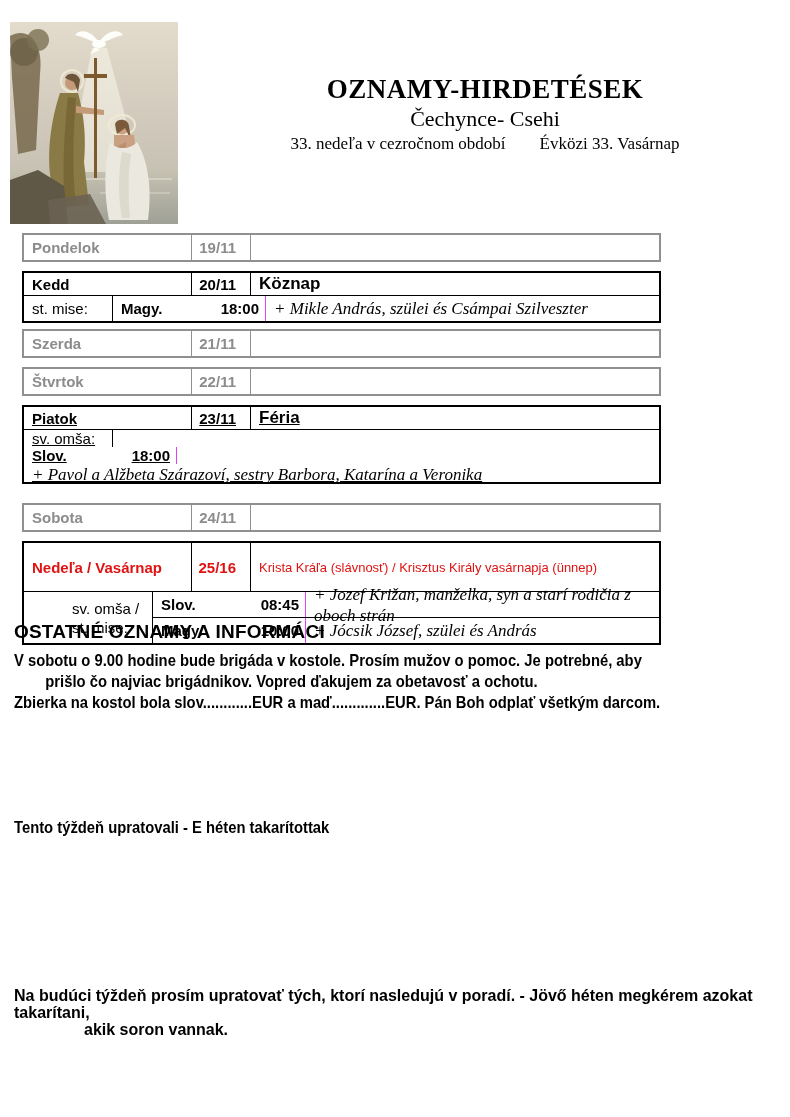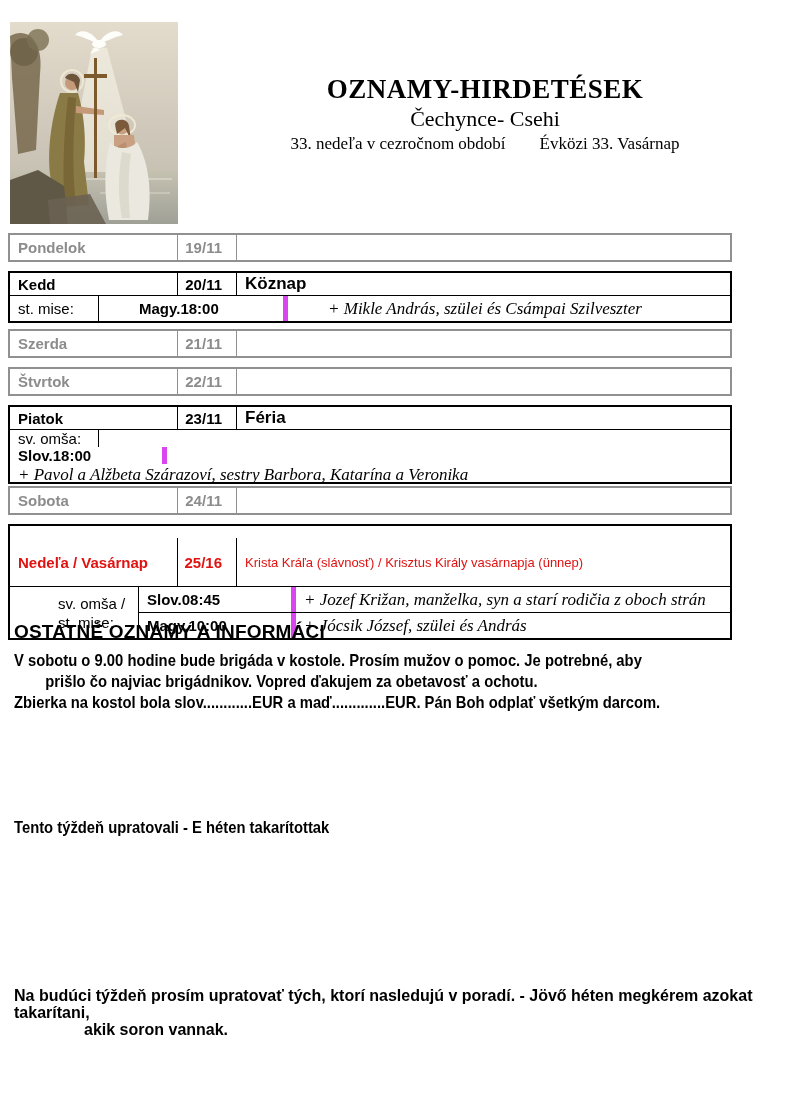--- a/index.html
+++ b/index.html
@@ -23,56 +23,56 @@
   .header-text{
     position:absolute;left:188px;top:74px;width:594px;
     text-align:center;font-family:"Liberation Serif", serif;
   }
   .title{font-size:27px;font-weight:bold;line-height:31px;letter-spacing:.5px;}
   .subtitle{font-size:22px;line-height:27px;}
   .weekline{font-size:17px;line-height:23px;white-space:nowrap;}
   .weekline .sep{display:inline-block;width:34px;}
 
   
-  .schedule{position:absolute;left:8px;top:233px;width:724px;}
+  .schedule{position:absolute;left:22px;top:233px;width:639px;}
   .cell{display:flex;align-items:center;box-sizing:border-box;}
   .lab{width:168px;padding-left:8px;}
   .date{width:59px;justify-content:flex-end;padding-right:14px;}
   .rest{flex:1;padding-left:8px;padding-right:8px;}
 
   .row-gray{
     display:flex;align-items:stretch;
     border:2px solid var(--grayb);
     color:var(--gray);
     font-weight:bold;font-size:15px;
     height:25px;margin-bottom:9px;
   }
   .row-gray .lab,.row-gray .date{border-right:1px solid var(--grayb);}
 
   .block{border:2px solid #000;margin-bottom:9px;}
   .blk-kedd{margin-bottom:6px;}
-  .blk-piatok{margin-bottom:2px;}
+  .blk-piatok{margin-bottom:19px;text-decoration:underline;}
   .drow{display:flex;align-items:stretch;height:22px;font-weight:bold;font-size:15px;border-bottom:1px solid #000;}
   .drow .lab,.drow .date{border-right:1px solid #000;}
   .feast{font-size:17px;}
   .mrow{display:flex;align-items:stretch;font-size:15px;}
-  .mrow.h24{height:25px;gap:32px;}
+  .mrow.h24{height:25px;}
   .mrow.h52{height:52px;flex-direction:column;}
   .mlab{width:89px;padding-left:8px;border-right:1px solid #000;font-weight:normal;font-size:15px;}
   .langtime{
-    width:138px;display:flex;align-items:center;
-    padding:0 6px 0 8px;border-right:5px solid #d946ef;font-weight:bold;
+    width:138px;display:flex;justify-content:space-between;align-items:center;
+    padding:0 6px 0 8px;border-right:1px solid #d946ef;font-weight:bold;
   }
   .intent{
     font-family:"Liberation Serif", serif;font-style:italic;font-size:17px;line-height:21px;
   }
   .intent .narrow{display:inline-block;max-width:480px;}
 
   
-  .drow.tall{height:48px;margin-top:12px;}
+  .drow.tall{height:48px;}
   .redtxt{color:var(--red);}
   .red-feast{font-size:13px;line-height:21px;font-weight:normal;}
   .sun-masses{display:flex;align-items:stretch;}
   .mlab.merged{line-height:19px;align-items:center;margin-left:40px;}
   .sun-right{flex:1;display:flex;flex-direction:column;}
   .sun-right .mrow{height:25px;}
   .sun-right .mrow.first{border-bottom:1px solid #000;}
 
   
   .ann-heading{position:absolute;left:14px;top:621px;font-size:19px;font-weight:bold;letter-spacing:.2px;}

